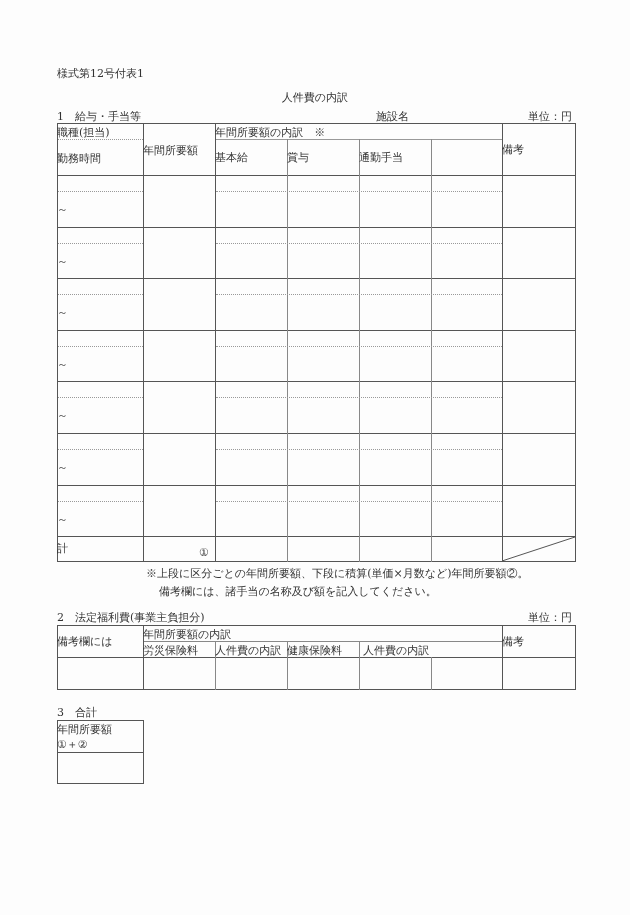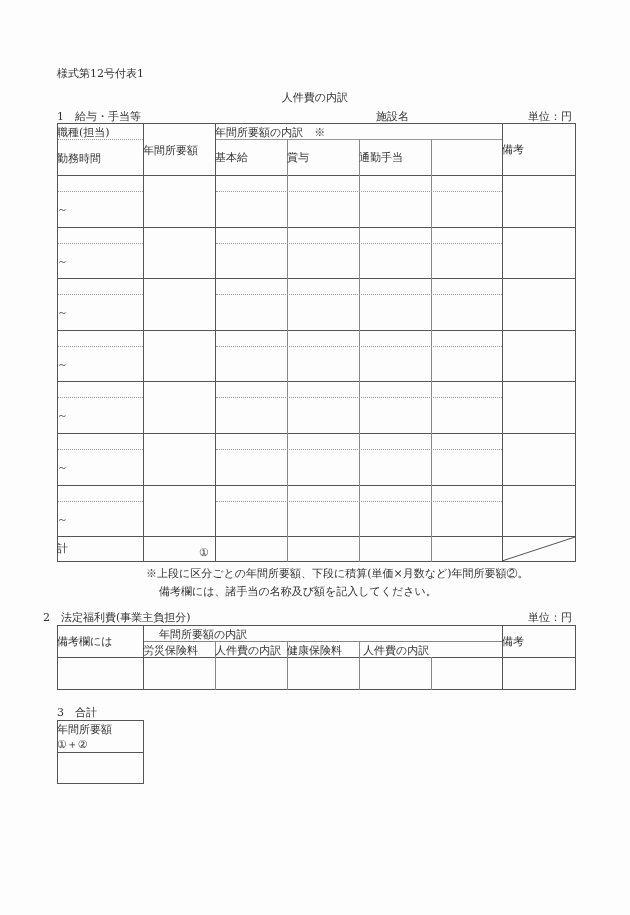--- a/index.html
+++ b/index.html
@@ -84,40 +84,40 @@
   <div class="cell-text" style="left:57px;width:86px;top:541px;">計</div>
   <div class="abs" style="left:199px;top:546px;font-size:11px;">①</div>
   <svg style="position:absolute;left:502px;top:536px;" width="74" height="26">
     <line x1="0" y1="25" x2="73" y2="1" stroke="#555" stroke-width="1"></line>
   </svg>
 </div>
 
 <div class="abs" style="left:146px;top:566px;">※上段に区分ごとの年間所要額、下段に積算(単価×月数など)年間所要額②。</div>
 <div class="abs" style="left:159px;top:584px;">備考欄には、諸手当の名称及び額を記入してください。</div>
 
-<div class="abs" style="left:43px;top:610px;">2　法定福利費(事業主負担分)</div>
+<div class="abs" style="left:57px;top:610px;">2　法定福利費(事業主負担分)</div>
 <div class="abs" style="left:528px;top:610px;">単位：円</div>
 
 <div>
   <div class="line h" style="left:57px;width:519px;top:625px;"></div>
   <div class="line h" style="left:143px;width:359px;top:641px;background:#888;"></div>
   <div class="line h" style="left:57px;width:519px;top:657px;"></div>
   <div class="line h" style="left:57px;width:519px;top:689px;"></div>
 
   <div class="line v" style="left:57px;top:625px;height:65px;"></div>
   <div class="line v" style="left:143px;top:625px;height:65px;"></div>
   <div class="line v" style="left:215px;top:641px;height:49px;background:#888;"></div>
   <div class="line v" style="left:287px;top:641px;height:49px;background:#888;"></div>
   <div class="line v" style="left:359px;top:641px;height:49px;background:#888;"></div>
   <div class="line v" style="left:431px;top:657px;height:33px;background:#888;"></div>
   <div class="line v" style="left:502px;top:625px;height:65px;"></div>
   <div class="line v" style="left:575px;top:625px;height:65px;"></div>
 
   <div class="cell-text" style="left:57px;width:86px;top:634px;">備考欄には</div>
-  <div class="cell-text" style="left:159px;width:359px;top:627px;">年間所要額の内訳</div>
+  <div class="cell-text" style="left:143px;width:359px;top:627px;">年間所要額の内訳</div>
   <div class="cell-text" style="left:143px;width:72px;top:643px;">労災保険料</div>
   <div class="cell-text" style="left:215px;width:72px;top:643px;">人件費の内訳</div>
   <div class="cell-text" style="left:287px;width:72px;top:643px;">健康保険料</div>
   <div class="abs" style="left:363px;top:643px;">人件費の内訳</div>
   <div class="cell-text" style="left:502px;width:73px;top:634px;">備考</div>
 </div>
 
 <div class="abs" style="left:57px;top:705px;">3　合計</div>
 <div>
   <div class="line h" style="left:57px;width:87px;top:720px;"></div>

